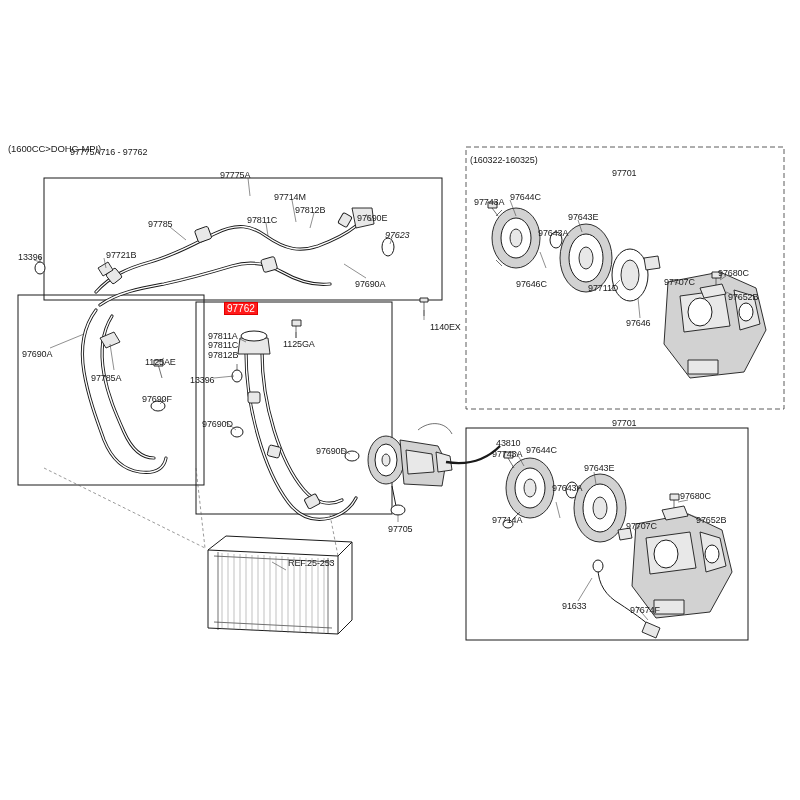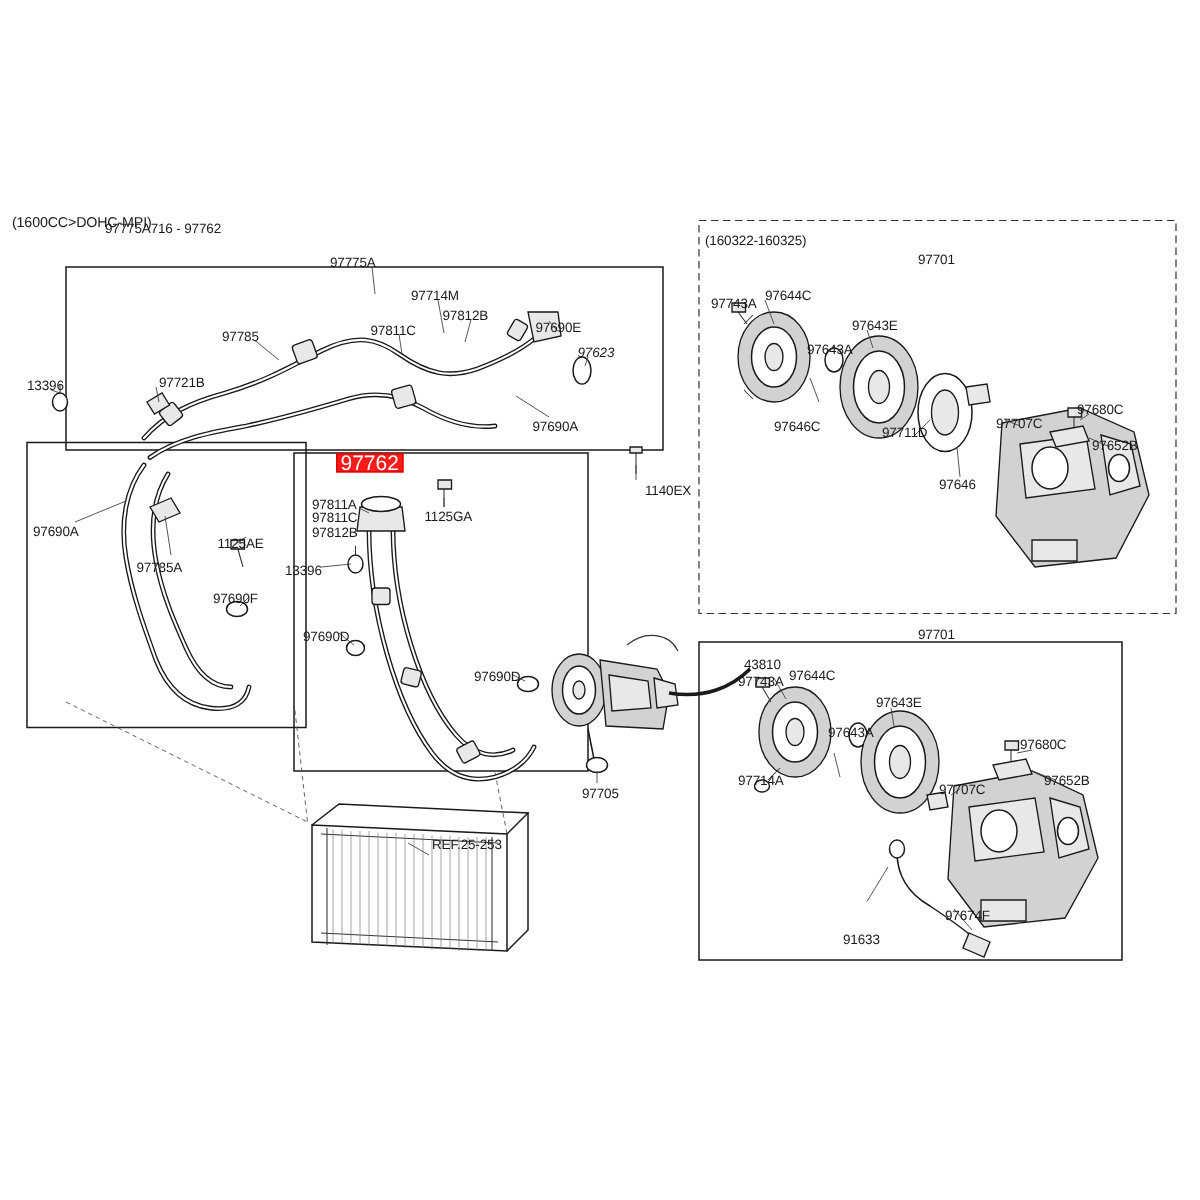--- a/index.html
+++ b/index.html
@@ -8,21 +8,21 @@
     font-family:"Liberation Sans", sans-serif;
     color:#000;position:relative;overflow:hidden;
   }
   #stage{position:absolute;left:0;top:0;width:800px;height:800px;}
   .lbl{
     position:absolute;font-size:9px;line-height:11px;
     white-space:pre;color:#1a1a1a;letter-spacing:-0.1px;
   }
   .lbl.bigger{font-size:9.5px;}
   .hl{
-    position:absolute;font-size:14px;line-height:11px;
+    position:absolute;font-size:10px;line-height:11px;
     background:#ff1a1a;color:#fff;padding:0 2px;white-space:pre;
     border:1px solid #e00000;
   }
   svg{position:absolute;left:0;top:0;}
   .stroke{fill:none;stroke:#1a1a1a;stroke-width:1;}
   .thin{fill:none;stroke:#333;stroke-width:0.7;}
   .dash{fill:none;stroke:#333;stroke-width:0.8;stroke-dasharray:5 3;}
   .dashfine{fill:none;stroke:#555;stroke-width:0.6;stroke-dasharray:3 2.5;}
   .fillw{fill:#fff;stroke:#1a1a1a;stroke-width:1;}
   .fillg{fill:#e8e8e8;stroke:#1a1a1a;stroke-width:0.9;}
@@ -325,19 +325,19 @@
     <div class="lbl" style="left:612px;top:418px;">97701</div>
     <div class="lbl" style="left:496px;top:438px;">43810</div>
     <div class="lbl" style="left:526px;top:445px;">97644C</div>
     <div class="lbl" style="left:492px;top:449px;">97743A</div>
     <div class="lbl" style="left:584px;top:463px;">97643E</div>
     <div class="lbl" style="left:552px;top:483px;">97643A</div>
     <div class="lbl" style="left:492px;top:515px;">97714A</div>
     <div class="lbl" style="left:626px;top:521px;">97707C</div>
     <div class="lbl" style="left:680px;top:491px;">97680C</div>
     <div class="lbl" style="left:696px;top:515px;">97652B</div>
-    <div class="lbl" style="left:562px;top:601px;margin-top:20px;">91633</div>
+    <div class="lbl" style="left:562px;top:601px;">91633</div>
     <div class="lbl" style="left:630px;top:605px;">97674F</div>
   </div>
 
   <div class="hl" style="left:224px;top:302px;">97762</div>
 
 </div>
 
 </body></html>

